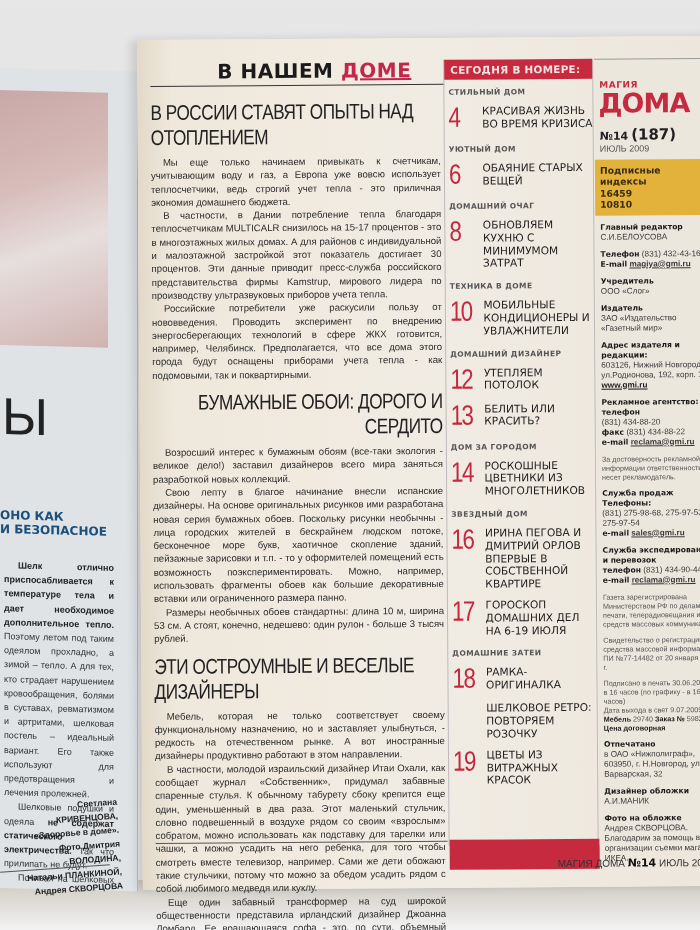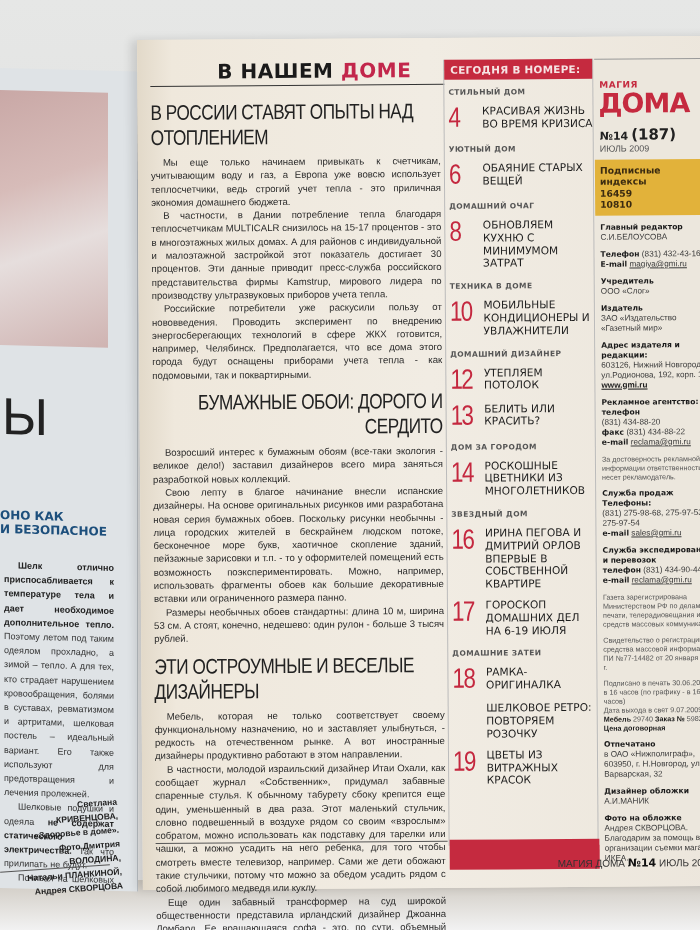--- a/index.html
+++ b/index.html
@@ -19,21 +19,21 @@
   .left-text p { text-indent: 14px; }
   .left-text b { font-weight: bold; color: #222; }
   .left-credit { position: absolute; left: 20px; top: 798px; width: 100px; text-align: right; font-family: "Liberation Sans", sans-serif; font-size: 8.5px; line-height: 14px; color: #222; font-weight: bold; transform: rotate(-4deg); }
   .left-rule { position: absolute; left: 0; top: 868px; width: 110px; height: 1px; background: #555; transform: rotate(-4deg); }
 
   
   .page { position: absolute; left: 137px; top: 40px; width: 580px; height: 850px; background: #f1ebdf; transform: rotate(-0.4deg); transform-origin: top left; box-shadow: -6px 0 10px rgba(0,0,0,0.12); }
   .page-inner { position: absolute; left: 0; top: 0; width: 580px; height: 850px; background: linear-gradient(90deg, #e2d9c9 0%, #efe8dc 6%, #f1ece3 50%, #ece6dc 100%); }
 
   .sec-head { position: absolute; left: 80px; top: 20px; font-family: "DejaVu Sans", sans-serif; font-weight: bold; font-size: 20px; letter-spacing: 0.5px; color: #1a1a1a; }
-  .sec-head .accent { color: #c2264b; }
+  .sec-head .accent { color: #c2264b; text-decoration: underline; }
   .head-rule { position: absolute; left: 13px; top: 46px; width: 294px; height: 1px; background: #333; }
 
   .article { position: absolute; left: 13px; top: 60px; width: 290px; }
   .art-title { font-family: "Liberation Sans", sans-serif; font-weight: 300; font-size: 21px; line-height: 25px; color: #222; text-transform: uppercase; letter-spacing: -0.6px; transform: scaleX(0.82); transform-origin: left; width: 350px; }
   .art-title.right { text-align: right; transform-origin: right; margin-left: -60px; }
   .art-body { margin-top: 6px; font-family: "Liberation Sans", sans-serif; font-size: 9.6px; line-height: 13.3px; color: #2b2b2b; text-align: justify; }
   .art-body p { text-indent: 12px; }
   .gap { height: 8px; }
 
   .bottom-rule { position: absolute; left: 13px; top: 803px; width: 292px; height: 1px; background: #555; }
@@ -50,21 +50,21 @@
   
   .mast { position: absolute; left: 457px; top: 22px; width: 123px; height: 786px; background: #ece7dd; border-top: 1px solid #999; padding-top: 20px; }
   .brand-small { font-family: "DejaVu Sans", sans-serif; font-weight: bold; font-size: 9px; color: #c52a3f; padding-left: 5px; letter-spacing: 0.5px; }
   .brand-big { font-family: "DejaVu Sans", sans-serif; font-weight: bold; font-size: 27px; color: #c52a3f; padding-left: 4px; line-height: 28px; letter-spacing: -1px; white-space: nowrap; }
   .issue { padding: 8px 5px 0; font-family: "DejaVu Sans", sans-serif; font-size: 9px; color: #222; }
   .issue b { font-size: 11px; }
   .issue-date { padding: 0 5px 6px; font-family: "Liberation Sans", sans-serif; font-size: 9px; color: #555; }
   .subs { background: #e2b23a; padding: 5px; font-family: "DejaVu Sans", sans-serif; font-weight: bold; font-size: 9.2px; line-height: 11.4px; color: #3a2a10; }
   .m-block { padding: 7px 5px 0; font-family: "Liberation Sans", sans-serif; font-size: 8.2px; line-height: 10px; color: #3b3b3b; }
   .m-block .lbl { font-family: "DejaVu Sans", sans-serif; font-weight: bold; font-size: 7.6px; color: #1a1a1a; }
-  .m-block .u { text-decoration: underline; }
+  .m-block .u { text-decoration: underline; font-weight: bold; }
   .m-block.small { font-size: 7.2px; line-height: 9px; color: #555; }
   .m-block .strong { font-weight: bold; color: #1a1a1a; }
 
   .footer-line { position: absolute; left: 415px; top: 820px; font-family: "Liberation Sans", sans-serif; font-size: 10px; color: #333; white-space: nowrap; }
   .footer-line b { font-family: "DejaVu Sans", sans-serif; font-weight: bold; font-size: 11px; color: #111; }
 </style>
 </head>
 <body>
 
 <div class="wall"></div>

